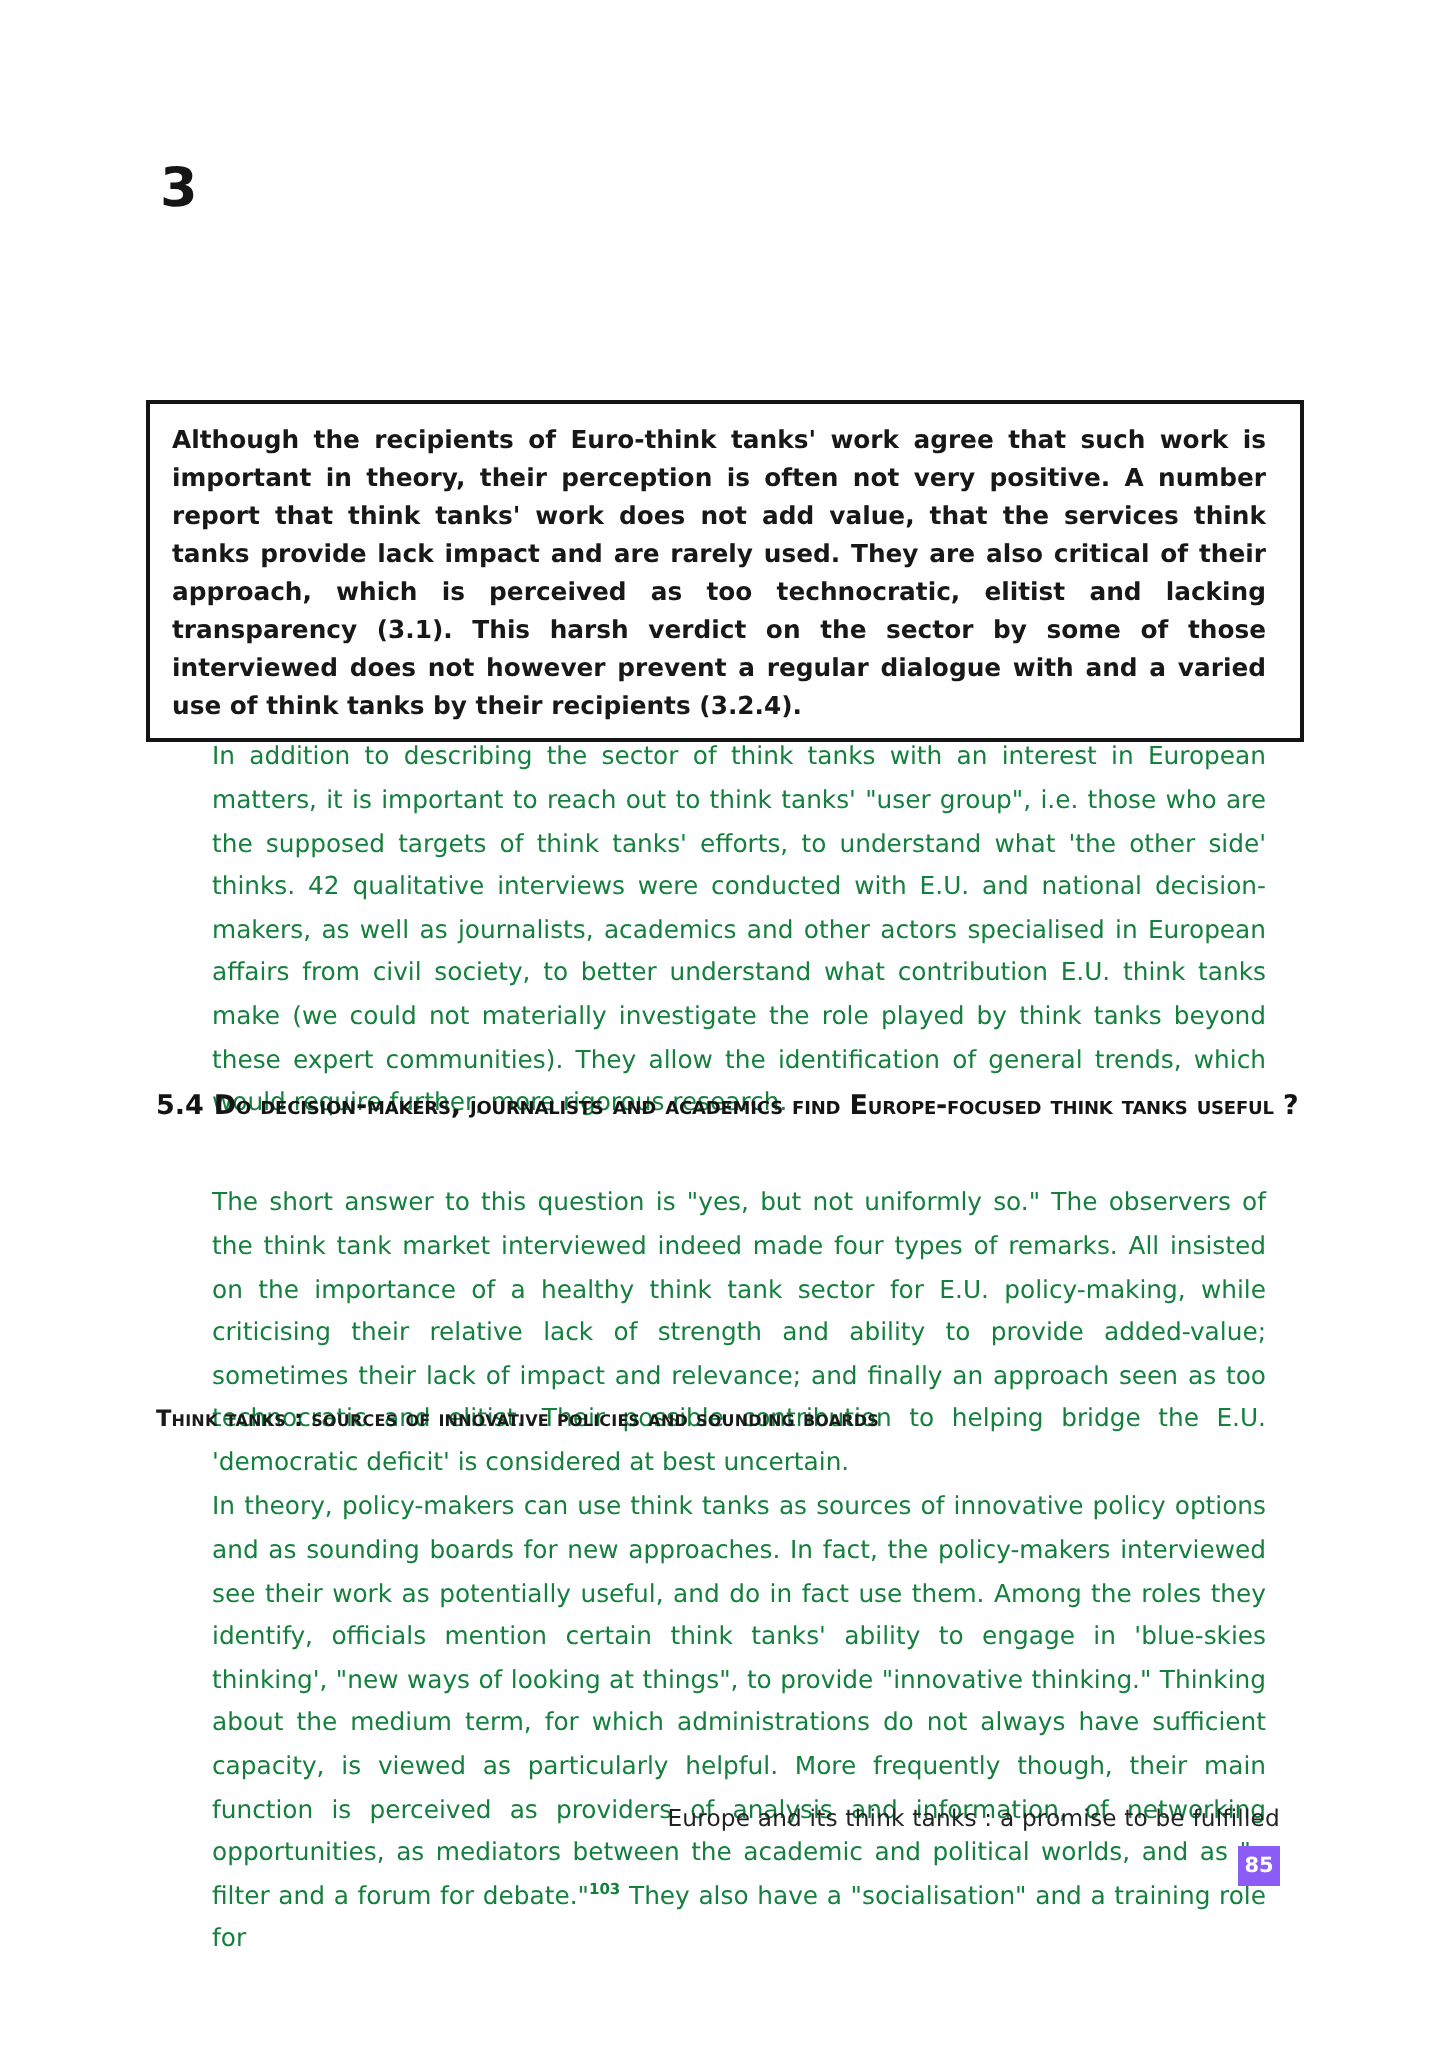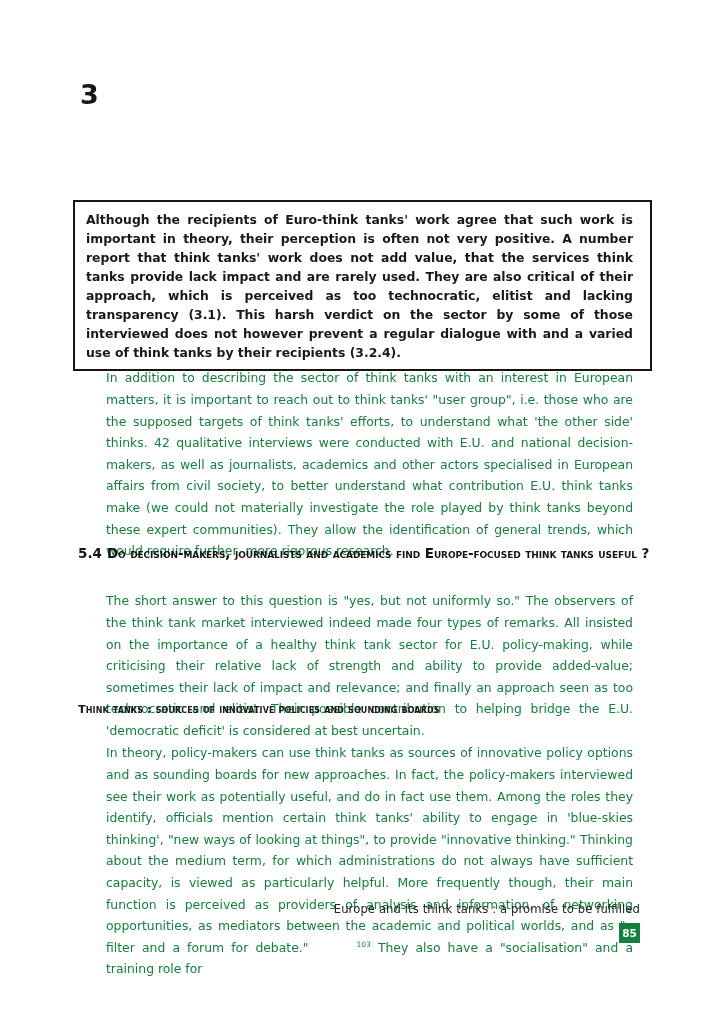--- a/index.html
+++ b/index.html
@@ -89,22 +89,21 @@
     font-variant: small-caps;
     letter-spacing: 0.1px;
     color: #1a1a1a;
     white-space: nowrap;
   }
 
   sup.footnote-ref {
     font-size: 7.5px;
     line-height: 0;
     vertical-align: 5px;
-    font-weight: 400;
-    padding-left: 48px;
+    font-weight: 700;
   }
 
   
   .footer {
     position: absolute;
     top: 902px;
     right: 84px;
     display: flex;
     align-items: flex-end;
     gap: 7px;
@@ -114,21 +113,21 @@
     font-size: 11.6px;
     color: #222222;
     letter-spacing: 0.1px;
   }
   .page-number-badge {
     display: flex;
     align-items: center;
     justify-content: center;
     min-width: 21px;
     height: 20px;
-    background: #15803d;
+    background: #8b5cf6;
     color: #ffffff;
     font-size: 10.5px;
     font-weight: 700;
   }
 </style>
 </head>
 <body>
 
 <div class="page">
 

